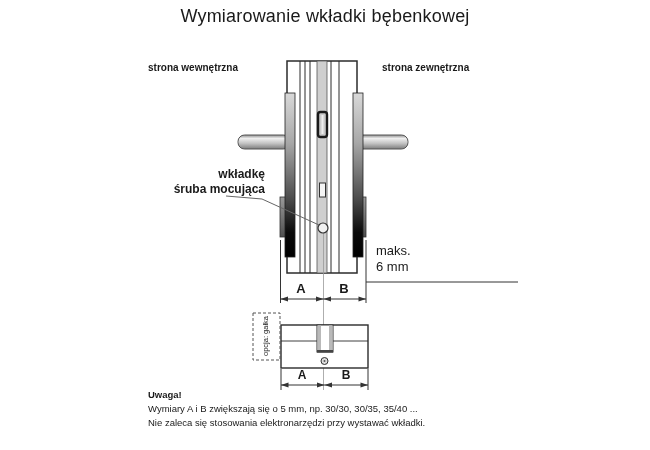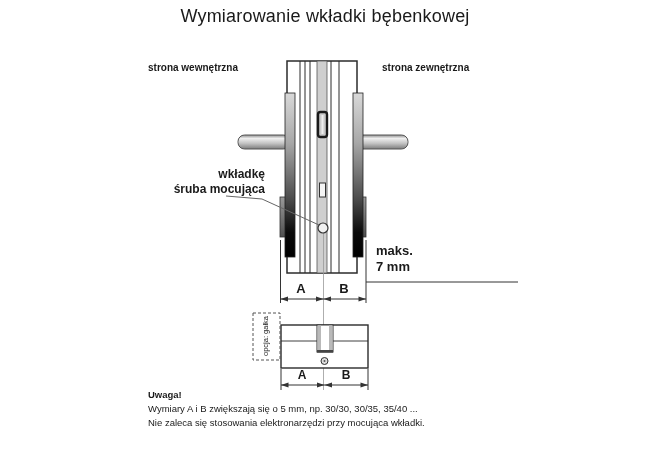--- a/index.html
+++ b/index.html
@@ -11,21 +11,21 @@
   .title{
     left:0;top:6px;width:650px;text-align:center;
     font-size:18px;font-weight:normal;letter-spacing:0.2px;
   }
   .side-label{font-size:10px;font-weight:bold;white-space:nowrap;}
   .screw-label{
     left:125px;top:167px;width:140px;text-align:right;
     font-size:12px;font-weight:bold;line-height:15px;white-space:nowrap;
   }
   .maks-label{
-    left:376px;top:243px;font-size:13px;font-weight:bold;line-height:16px;
+    left:376px;top:243px;font-size:13px;font-weight:normal;line-height:16px;
   }
   .dim-label{width:30px;text-align:center;font-weight:bold;}
   .dim-upper{font-size:13px;top:281px;}
   .dim-lower{font-size:12px;top:368px;}
   .knob-label{
     left:244px;top:331px;width:44px;height:10px;text-align:center;
     font-size:7.5px;color:#222;transform:rotate(-90deg);
     transform-origin:center center;white-space:nowrap;letter-spacing:0px;
   }
   .notes{left:148px;top:388px;width:460px;font-size:9.5px;line-height:14px;}
@@ -148,28 +148,28 @@
 
 <div class="abs side-label" style="left:382px;top:62px;">strona zewnętrzna</div>
 
 <div class="abs screw-label">
   <div>wkładkę</div>
   <div>śruba mocująca</div>
 </div>
 
 <div class="abs maks-label">
   <div>maks.</div>
-  <div>7 mm</div>
+  <div>6 mm</div>
 </div>
 
 <div class="abs dim-label dim-upper" style="left:286px;">A</div>
 <div class="abs dim-label dim-upper" style="left:329px;">B</div>
 
 <div class="abs dim-label dim-lower" style="left:287px;">A</div>
 <div class="abs dim-label dim-lower" style="left:331px;">B</div>
 
 <div class="abs knob-label">opcja: gałka</div>
 
 <div class="abs notes">
   <div class="heading">Uwaga!</div>
   <div>Wymiary A i B zwiększają się o 5 mm, np. 30/30, 30/35, 35/40 ...</div>
-  <div>Nie zaleca się stosowania elektronarzędzi przy mocująca wkładki.</div>
+  <div>Nie zaleca się stosowania elektronarzędzi przy wystawać wkładki.</div>
 </div>
 
 </body></html>

